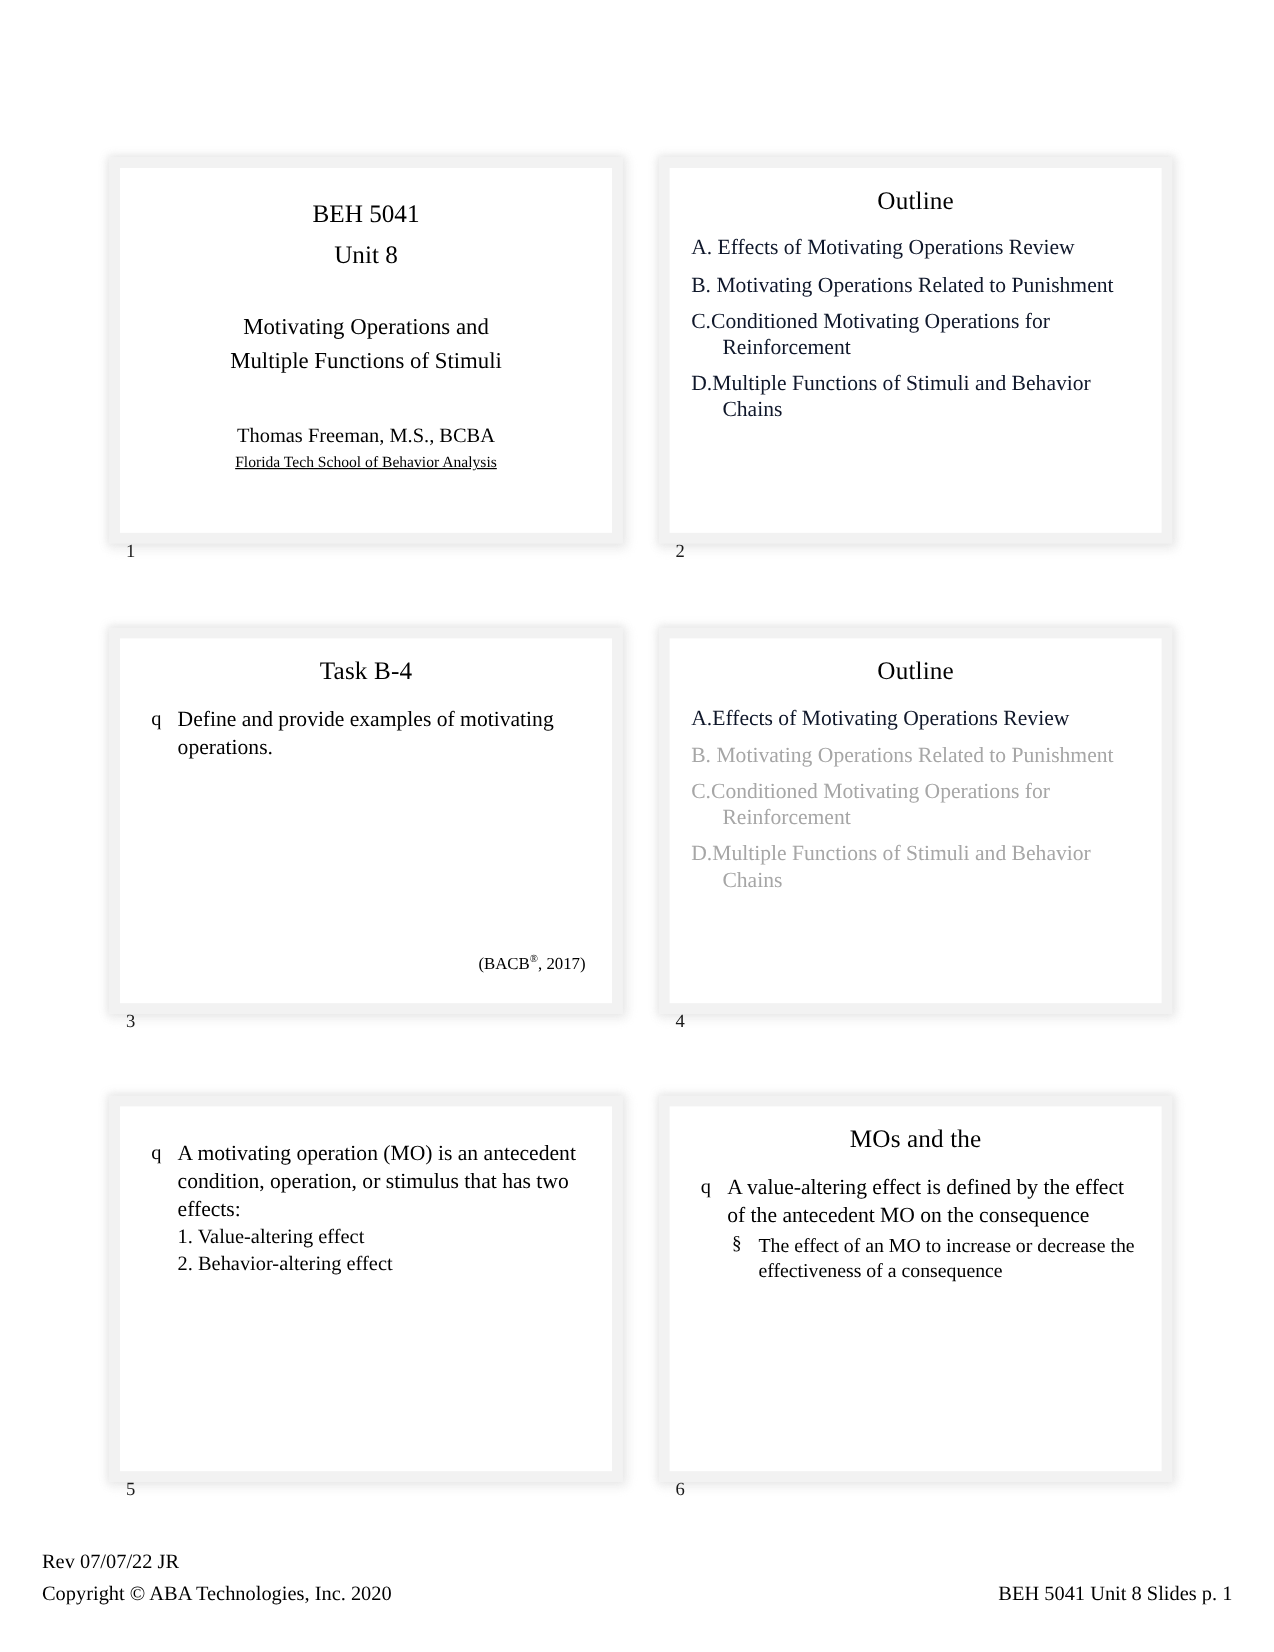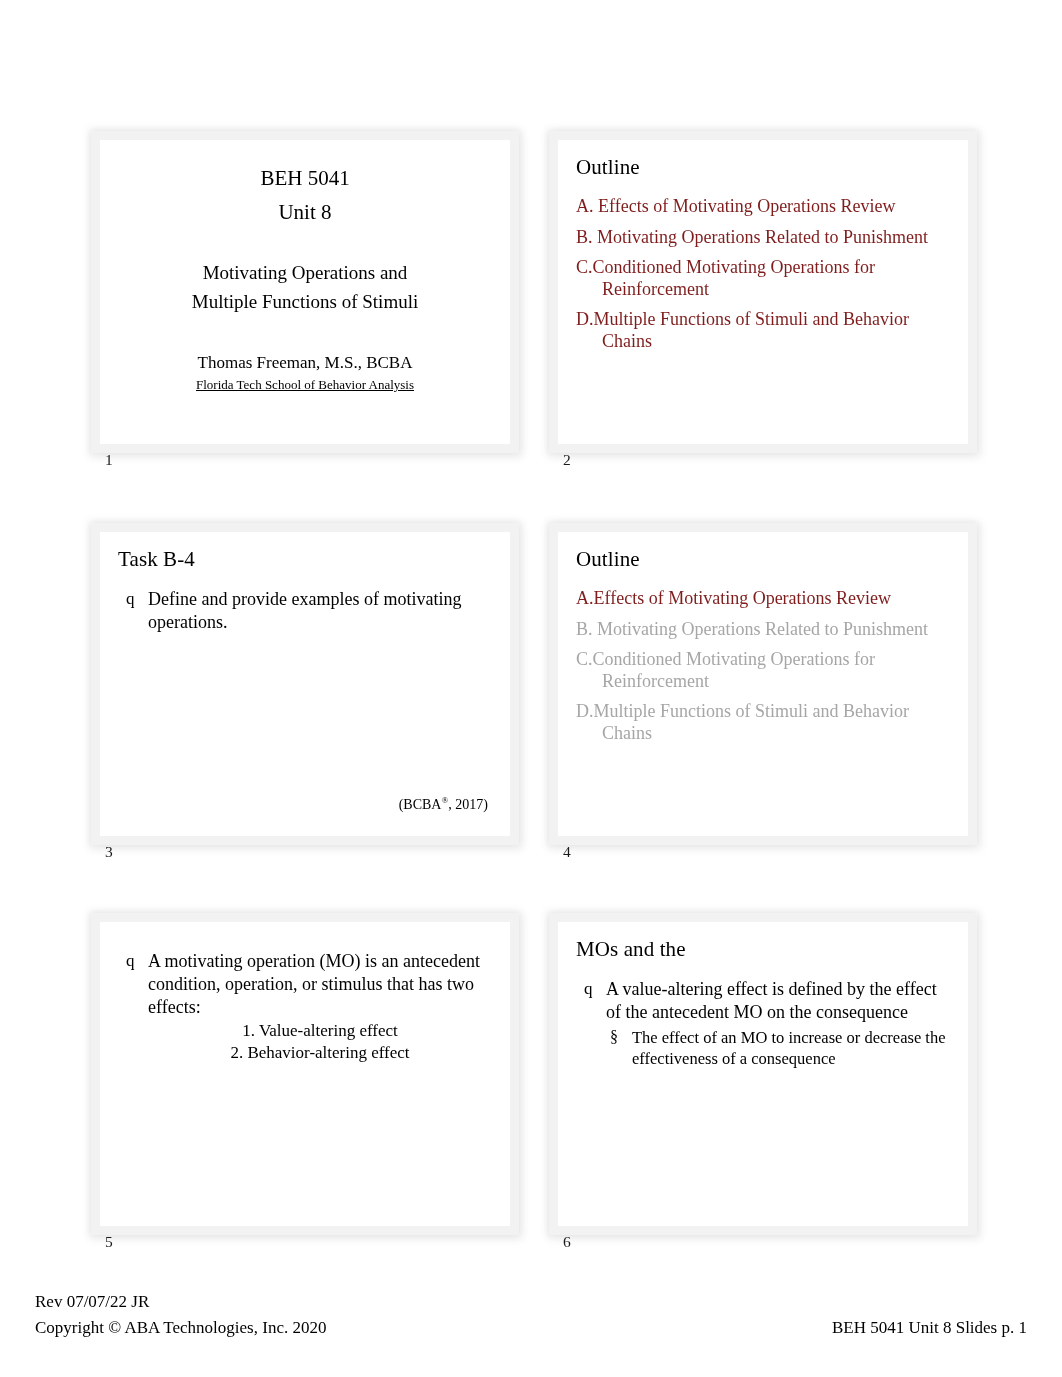--- a/index.html
+++ b/index.html
@@ -70,20 +70,21 @@
     position: absolute;
     left: 5px;
     top: 312px;
     font-size: 15.5px;
     line-height: 1;
     color: #1a1a1a;
   }
 
   
   .s-title {
+    text-align: center;
     font-size: 21px;
     line-height: 1.33;
     margin: 0 0 6px 0;
     letter-spacing: 0.1px;
   }
   .s-title .tline { display: block; }
 
   
   .title-slide .main-title {
     text-align: center;
@@ -118,21 +119,21 @@
     margin: 14px 0 0 0;
     padding: 0;
     list-style: none;
   }
   .outline-list li {
     font-size: 18px;
     line-height: 1.2;
     margin: 0 0 9px 0;
     padding-left: 26px;
     text-indent: -26px;
-    color: #7f1d1d;
+    color: #0f172a;
   }
   .outline-list li.dim { color: #a6a6a6; }
   .outline-list li .lbl { }
 
   
   .bullets {
     margin: 14px 0 0 0;
     padding: 0;
     list-style: none;
   }
@@ -164,21 +165,20 @@
   .sub-bullets > li .marker {
     position: absolute;
     left: 4px;
     top: 0;
     font-size: 16px;
   }
   .num-list {
     margin: 1px 0 0 0;
     padding: 0;
     list-style: none;
-    text-align: center;
   }
   .num-list li {
     font-size: 17px;
     line-height: 1.33;
     margin: 0;
   }
 
   .citation {
     position: absolute;
     right: 22px;
@@ -261,21 +261,21 @@
           <div class="s-title">
             <span class="tline">Task B-4</span>
           </div>
           <ul class="bullets">
             <li>
               <span class="marker">q</span>
               <span>Define and provide examples of motivating operations.</span>
             </li>
           </ul>
         </div>
-        <div class="citation"><span>(BCBA</span><sup>®</sup><span>, 2017)</span></div>
+        <div class="citation"><span>(BACB</span><sup>®</sup><span>, 2017)</span></div>
       </div>
       <div class="slide-number">3</div>
     </div>
 
     <div class="slide-cell col-r row-2">
       <div class="slide">
         <div class="slide-inner">
           <div class="s-title">
             <span class="tline">Outline</span>
           </div>

